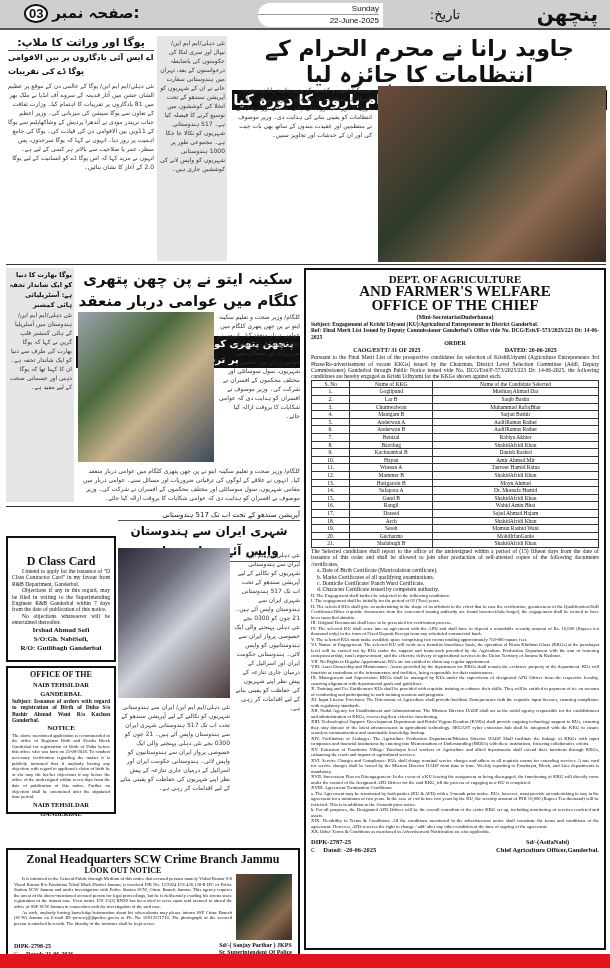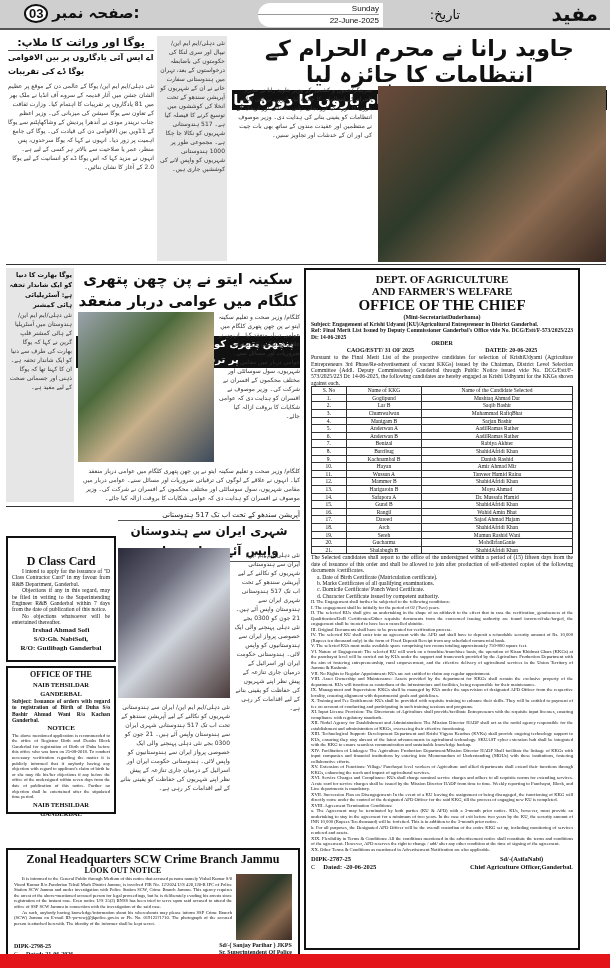--- a/index.html
+++ b/index.html
@@ -26,21 +26,21 @@
 table.kkg{border-collapse:collapse;width:100%;font-size:5.5px;line-height:6.6px}
 table.kkg td,table.kkg th{border:0.5px solid #333;text-align:center;font-weight:normal;padding:0 2px}
 .small{font-size:5.6px;line-height:6.4px;text-align:justify}
 .redbar{left:0;top:954px;width:610px;height:14px;background:#e4141b}
 .hr{height:1px;background:#333}
 </style>
 </head>
 <body>
 
 <div class="abs mast">
-  <div class="abs mast-logo urdu">مفید</div>
+  <div class="abs mast-logo urdu">پنچھن</div>
   <div class="abs mast-date-label urdu">تاریخ:</div>
   <div class="abs mast-datebox">
     <div>Sunday</div>
     <div style="border-bottom:none">22-June-2025</div>
   </div>
   <div class="abs mast-page">
     <span class="num">03</span>
     <span class="urdu">صفحہ نمبر:</span>
   </div>
 </div>
@@ -123,23 +123,23 @@
       <div><span style="font-weight:normal;margin-right:8px">C</span><span>Dated:-21-06-2026</span></div>
     </div>
     <div style="font-size:6px;line-height:7px;font-weight:bold;text-align:center">
       <div>Sd/-( Sanjay Parihar ) JKPS</div>
       <div>Sr. Superintendent Of Police</div>
       <div>SCW Crime Branch Jammu</div>
     </div>
   </div>
 </div>
 
-<div class="abs frame" style="left:304px;top:268px;width:276px;height:682px;padding:3px 5px;overflow:hidden">
+<div class="abs frame" style="left:304px;top:268px;width:302px;height:682px;padding:3px 5px;overflow:hidden">
   <div class="ad-title" style="font-size:11px;line-height:12px">DEPT. OF AGRICULTURE</div>
-  <div class="ad-title" style="font-size:11px;line-height:12px">AND FARMER'S WELFARE</div>
+  <div class="ad-title" style="font-size:15px;line-height:12px">AND FARMER'S WELFARE</div>
   <div class="ad-title" style="font-size:15px;line-height:16px">OFFICE OF THE CHIEF</div>
   <div class="ad-title" style="font-size:6px;line-height:8px">(Mini-SecretariatDuderhama)</div>
   <div class="small" style="font-weight:bold">Subject: Engagement of Krishi Udyami (KU)/Agricultural Entrepreneur in District Ganderbal.</div>
   <div class="small" style="font-weight:bold">Ref: Final Merit List Issued by Deputy Commissioner Ganderbal's Office vide No. DCG/Estt/F-573/2025/223 Dt: 14-06-2025</div>
   <div class="ad-title" style="font-size:6px;line-height:7px">ORDER</div>
   <div style="display:flex;justify-content:space-around;font-size:6px;line-height:7px;font-weight:bold">
     <span>CAOG/ESTT/ 31 OF 2025</span>
     <span>DATED: 20-06-2025</span>
   </div>
   <div class="small">Pursuant to the Final Merit List of the prospective candidates for selection of KrishiUdyami (Agriculture Entrepreneurs 3rd Phase/Re-advertisement of vacant KKGs) issued by the Chairman, District Level Selection Committee (Addl. Deputy Commissioner) Ganderbal through Public Notice issued vide No. DCG/Estt/F-573/2025/223 Dt: 14-06-2025, the following candidates are hereby engaged as Krishi Udhyami for the KKGs shown against each.</div>

